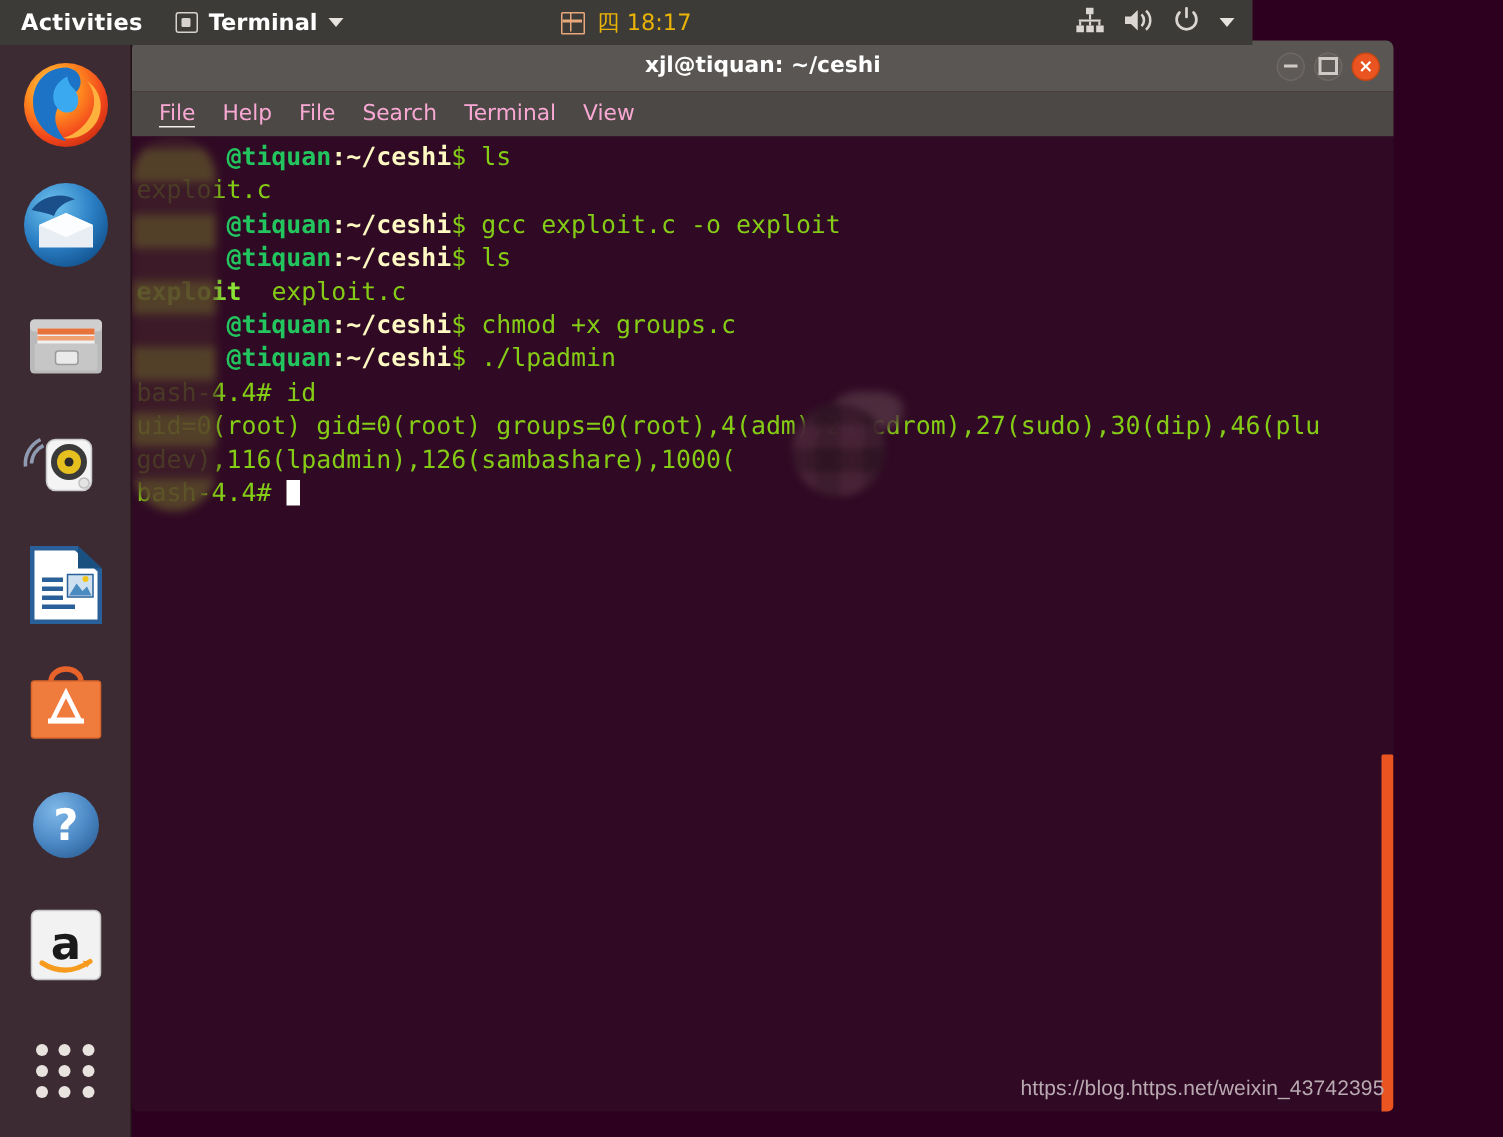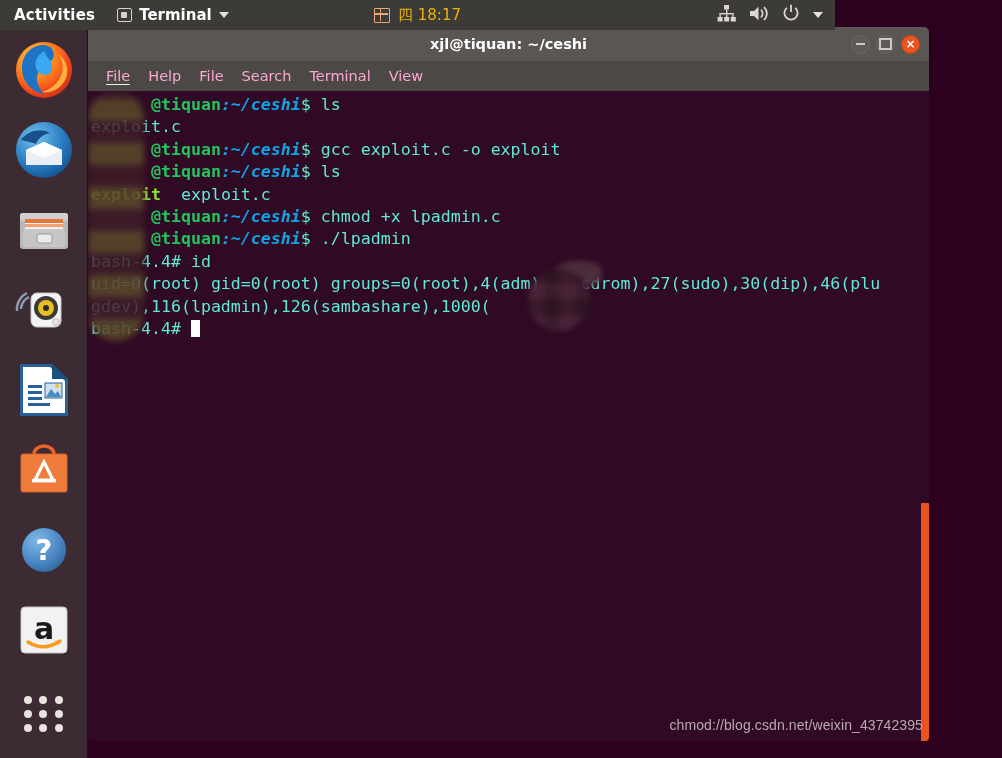--- a/index.html
+++ b/index.html
@@ -109,23 +109,23 @@
     flex:1 1 auto; background:#300a24; position:relative; overflow:hidden;
     border-bottom-left-radius:4px; border-bottom-right-radius:4px;
   }
   #term-text{
     position:absolute; left:3px; top:3px; right:0;
     font-family:"DejaVu Sans Mono","Liberation Mono",monospace;
     font-size:16.6px; line-height:22.4px;
     color:#ffffff; white-space:pre; letter-spacing:0px;
   }
   .c-green{ color:#22c55e; font-weight:bold; }
-  .c-blue{ color:#0ea5e9; font-weight:bold;font-style:italic; }
+  .c-blue{ color:#fef9c3; font-weight:bold; }
   .c-lgreen{ color:#8ae234; font-weight:bold; }
-  .c-white{ color:#5eead4; }
+  .c-white{ color:#84cc16; }
   .cursor-block{
     display:inline-block; width:9px; height:17px; background:#ffffff;
     vertical-align:-3px;
   }
   
   .mosaic{
     position:absolute; border-radius:50%;
     background:
       repeating-linear-gradient(90deg, rgba(90,70,40,.85) 0 9px, rgba(70,55,35,.85) 9px 18px),
       repeating-linear-gradient(0deg, rgba(80,62,38,.8) 0 9px, rgba(60,48,30,.8) 9px 18px);
@@ -348,28 +348,28 @@
     <div class="menu-item">Terminal</div>
     <div class="menu-item">View</div>
   </div>
 
   <div id="term-body">
     <div id="term-text"><span class="c-green">      @tiquan</span><span class="c-blue">:~/ceshi</span><span class="c-white">$ ls</span>
 <span class="c-white">exploit.c</span>
 <span class="c-green">      @tiquan</span><span class="c-blue">:~/ceshi</span><span class="c-white">$ gcc exploit.c -o exploit</span>
 <span class="c-green">      @tiquan</span><span class="c-blue">:~/ceshi</span><span class="c-white">$ ls</span>
 <span class="c-lgreen">exploit</span><span class="c-white">  exploit.c</span>
-<span class="c-green">      @tiquan</span><span class="c-blue">:~/ceshi</span><span class="c-white">$ chmod +x lpadmin.c</span>
+<span class="c-green">      @tiquan</span><span class="c-blue">:~/ceshi</span><span class="c-white">$ chmod +x groups.c</span>
 <span class="c-green">      @tiquan</span><span class="c-blue">:~/ceshi</span><span class="c-white">$ ./lpadmin</span>
 <span class="c-white">bash-4.4# id</span>
 <span class="c-white">uid=0(root) gid=0(root) groups=0(root),4(adm),24(cdrom),27(sudo),30(dip),46(plu</span>
 <span class="c-white">gdev),116(lpadmin),126(sambashare),1000(</span>
 <span class="c-white">bash-4.4# </span><span class="cursor-block"></span></div>
 
     <div class="mosaic" id="mosaic-prompt"></div>
     <div class="mosaic" id="mosaic-id2"></div>
     <div class="mosaic" id="mosaic-id"></div>
 
     <div id="scrollbar"></div>
 
-    <div id="watermark">chmod://blog.csdn.net/weixin_43742395</div>
+    <div id="watermark">https://blog.https.net/weixin_43742395</div>
   </div>
 </div>
 
 </body></html>

